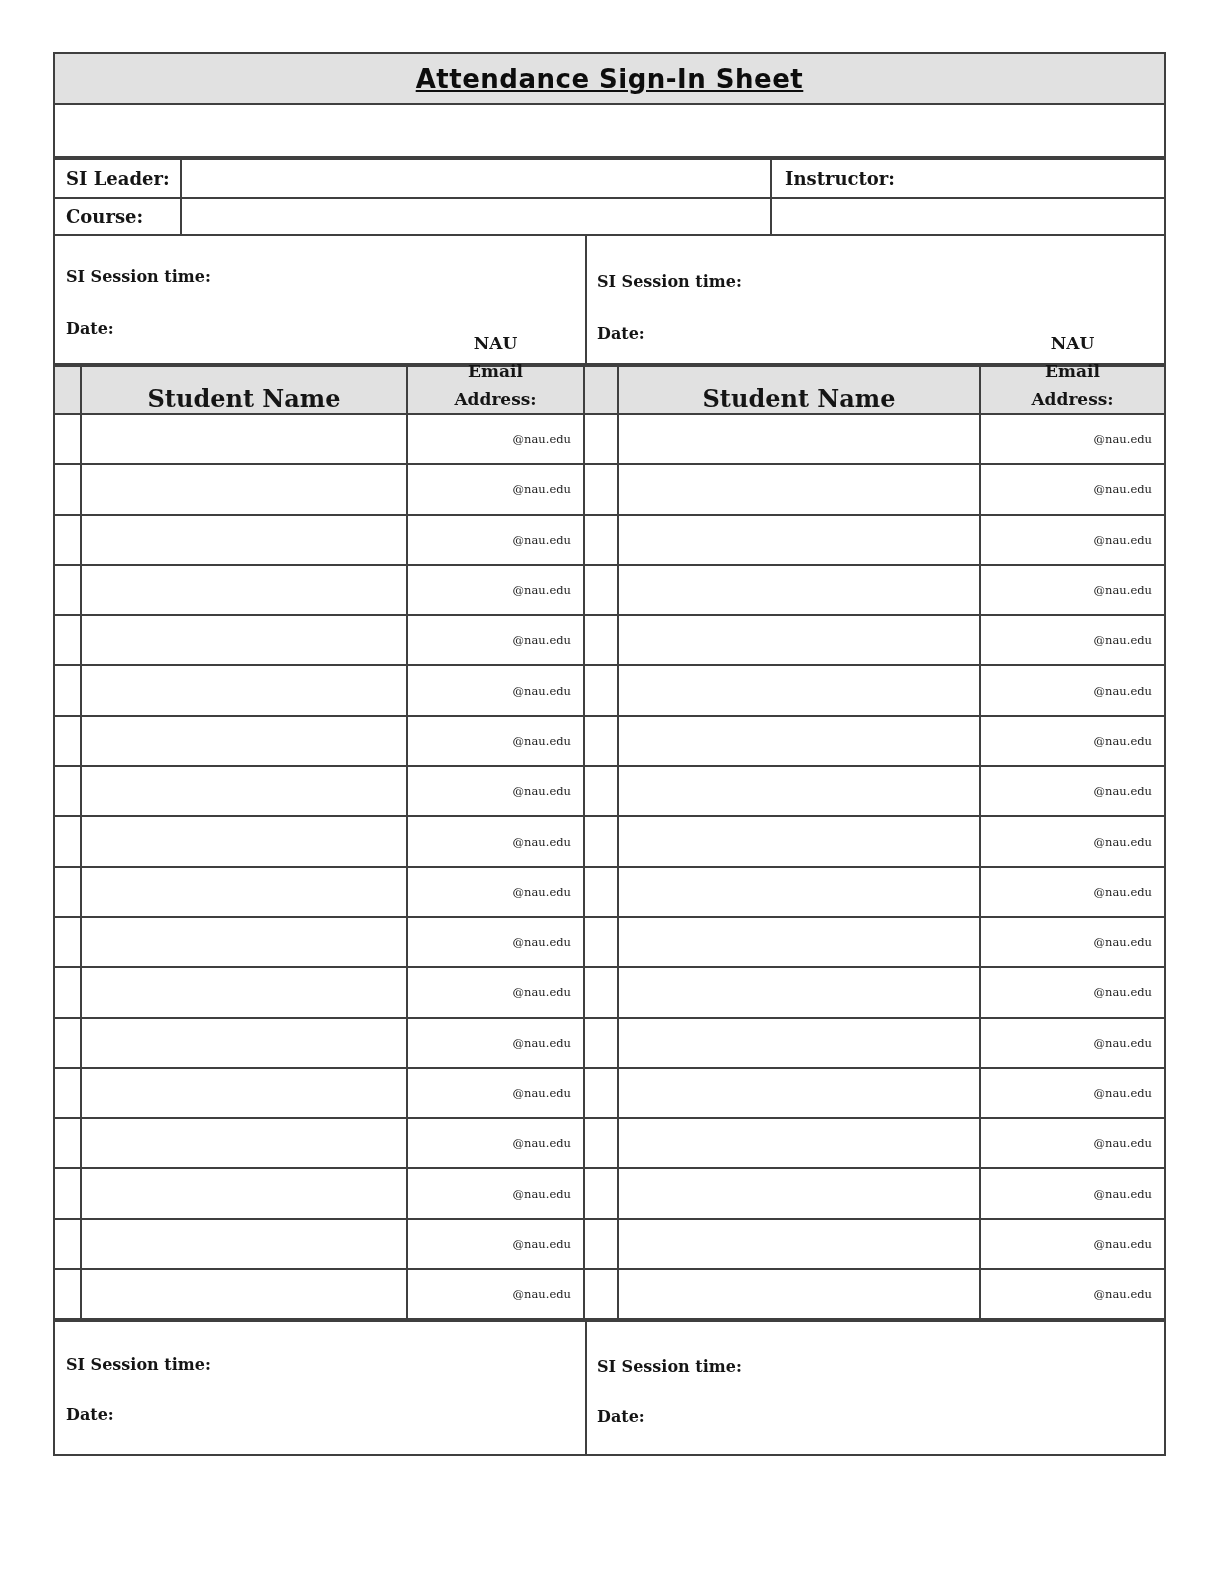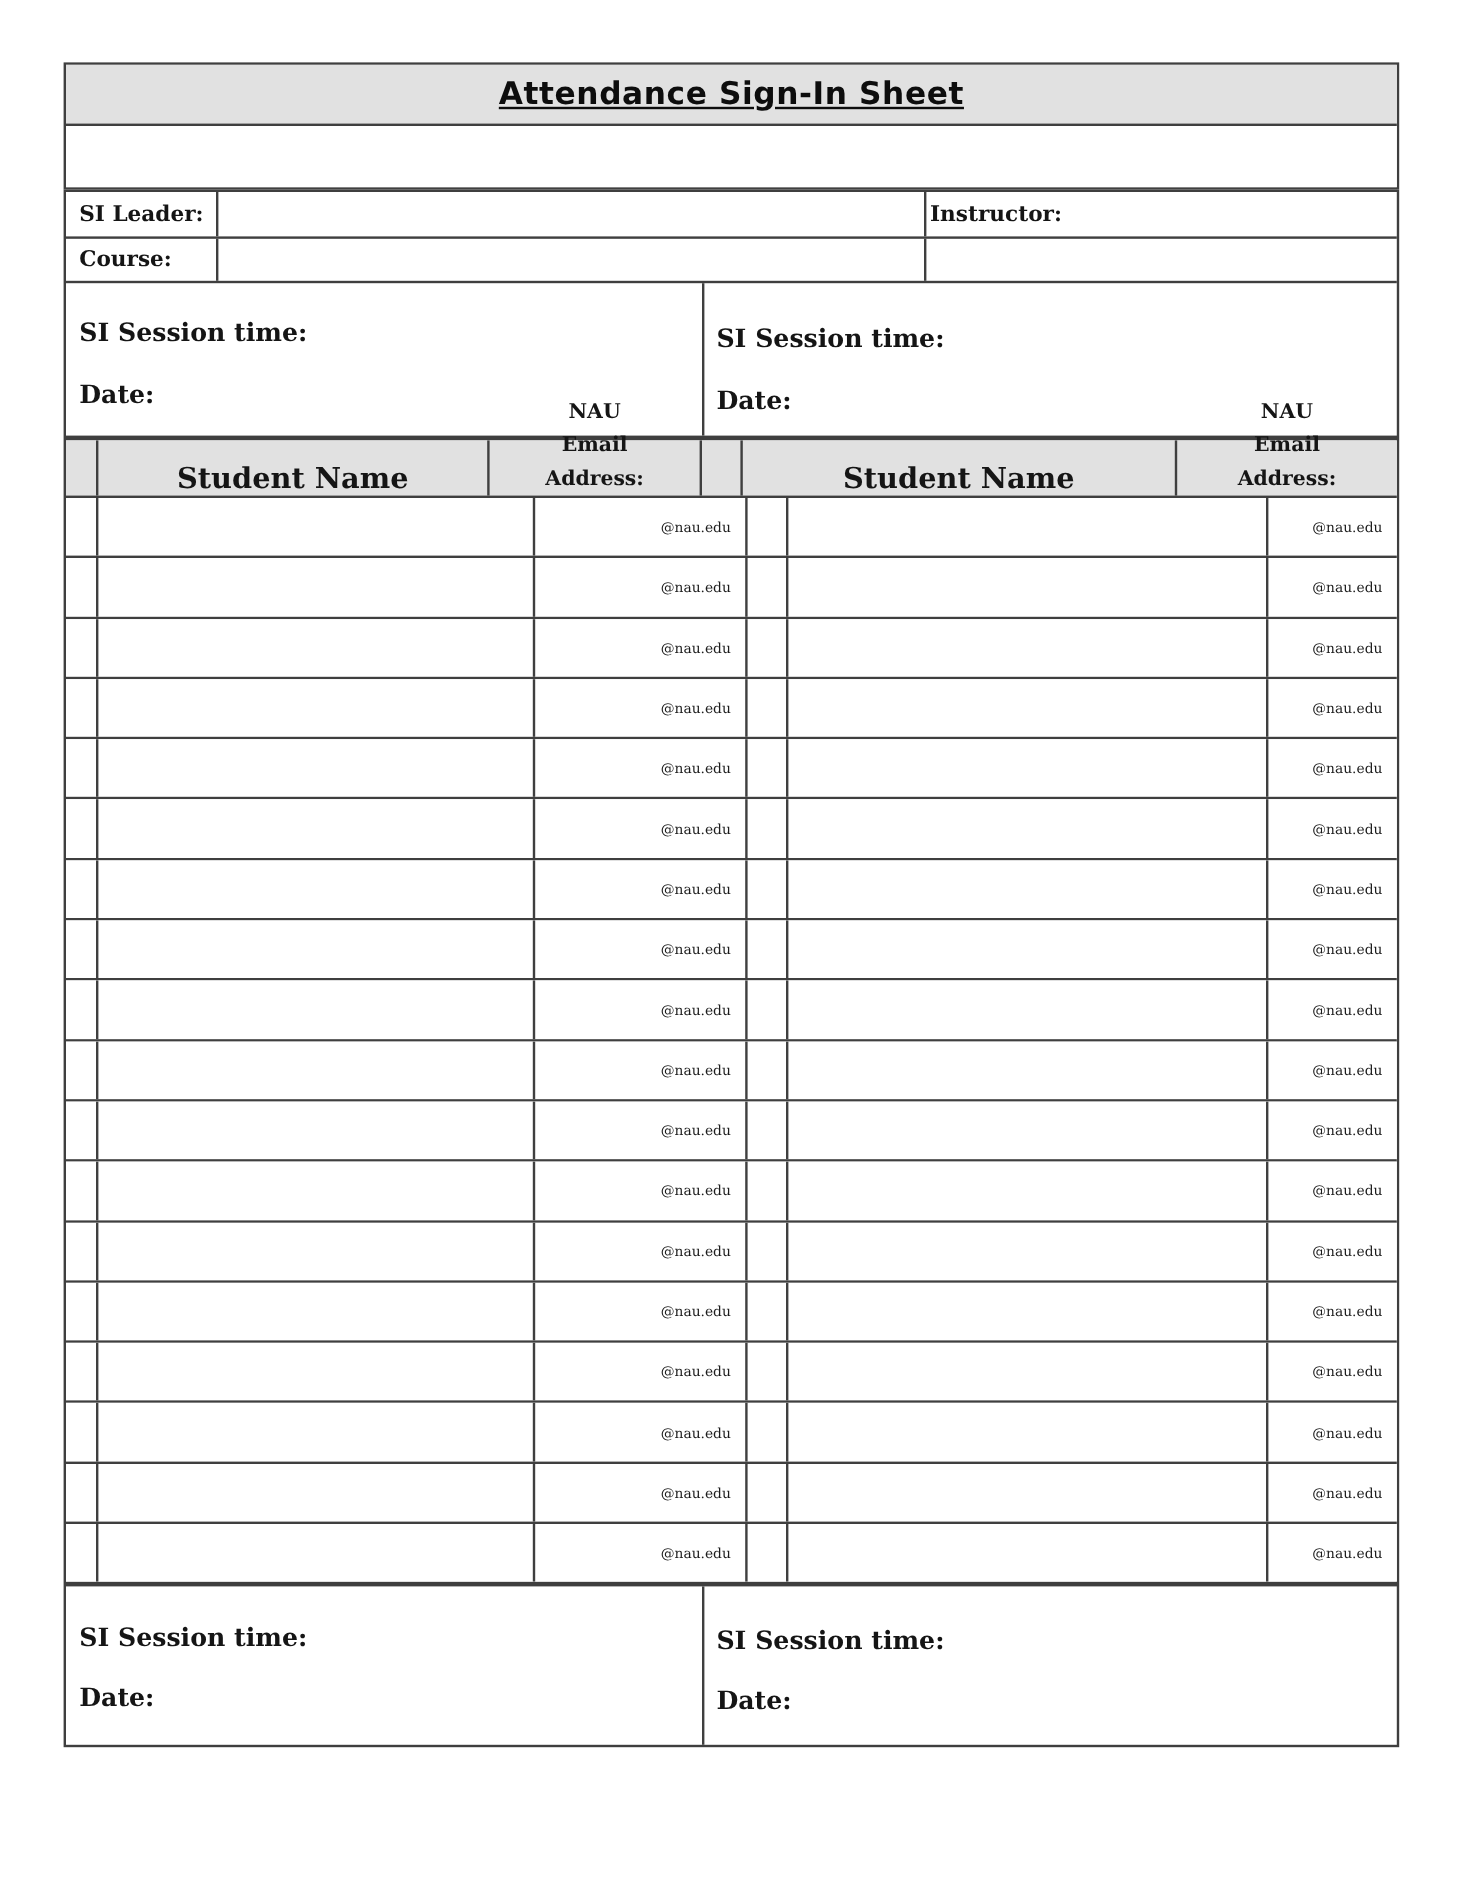--- a/index.html
+++ b/index.html
@@ -28,27 +28,27 @@
   .blank-row{height:51px;background:#fff;}
 
   
   .tableB{border:2px solid var(--border);border-top-width:2px;}
   .irow{display:flex;border-bottom:2px solid var(--border);}
   .row-leader{height:39px;}
   .row-course{height:37px;}
   .cell{display:flex;align-items:center;}
   .label-cell{flex:0 0 127px;border-right:2px solid var(--border);padding-left:11px;}
   .input-cell{flex:0 0 590px;border-right:2px solid var(--border);padding-left:10px;}
-  .wide-cell{flex:1 1 auto;padding-left:3px;}
+  .wide-cell{flex:1 1 auto;padding-left:13px;}
   .flabel{font-weight:700;font-size:18px;}
 
   .srow{display:flex;height:127px;}
   .scell{flex:0 0 532px;border-right:2px solid var(--border);padding:28px 0 0 11px;}
   .scell.rightc{flex:1 1 auto;border-right:none;padding:33px 0 0 10px;}
-  .slabel{font-weight:700;font-size:21px;line-height:26px;}
+  .slabel{font-weight:700;font-size:16px;line-height:26px;}
   .slabel.date{margin-top:26px;}
 
   
   .tableC{border:2px solid var(--border);}
   .hrow{display:flex;height:48px;background:var(--graybg);border-bottom:2px solid var(--border);}
   .hc{display:flex;align-items:flex-end;justify-content:center;text-align:center;border-left:2px solid var(--border);}
   .hc:first-child{border-left:none;}
   .c-mark{flex:0 0 25px;}
   .c-name{flex:0 0 326px;}
   .c-email{flex:0 0 177px;}
@@ -56,21 +56,21 @@
   .c-name2{flex:0 0 362px;}
   .c-email2{flex:1 1 auto;}
   .name-h{font-weight:700;font-size:24px;}
   .email-h{font-weight:700;font-size:17px;line-height:28px;max-width:104px;display:inline-block;}
 
   .brow{display:flex;height:50.3px;border-bottom:2px solid var(--border);background:#fff;}
   .brow:last-child{height:48.3px;border-bottom:none;}
   .bc{border-left:2px solid var(--border);}
   .bc:first-child{border-left:none;}
   .bc.c-email,.bc.c-email2{
-    display:flex;align-items:center;justify-content:flex-end;padding-right:12px;margin-left:38px;
+    display:flex;align-items:center;justify-content:flex-end;padding-right:12px;
   }
   .suffix{font-size:11.5px;color:#1c1c1c;}
 
   
   .tableD{border:2px solid var(--border);display:flex;height:136px;}
   .dcell{flex:0 0 532px;border-right:2px solid var(--border);padding:30px 0 0 11px;}
   .dcell.rightc{flex:1 1 auto;border-right:none;padding:32px 0 0 10px;}
   .dcell .slabel.date{margin-top:24px;}
 </style>
 </head>

